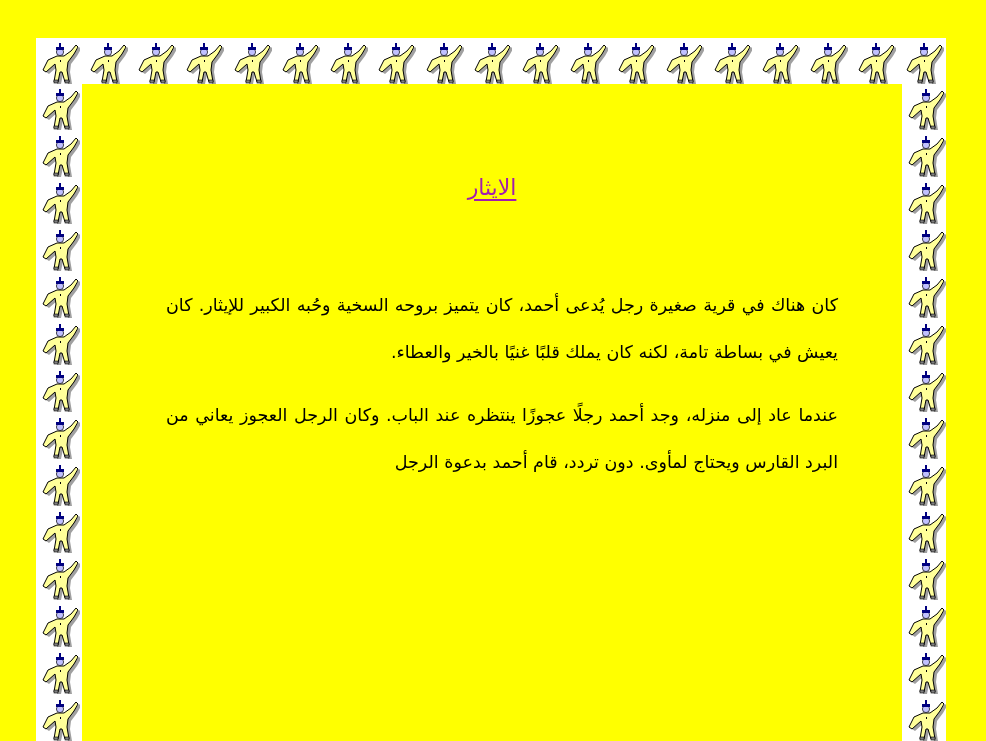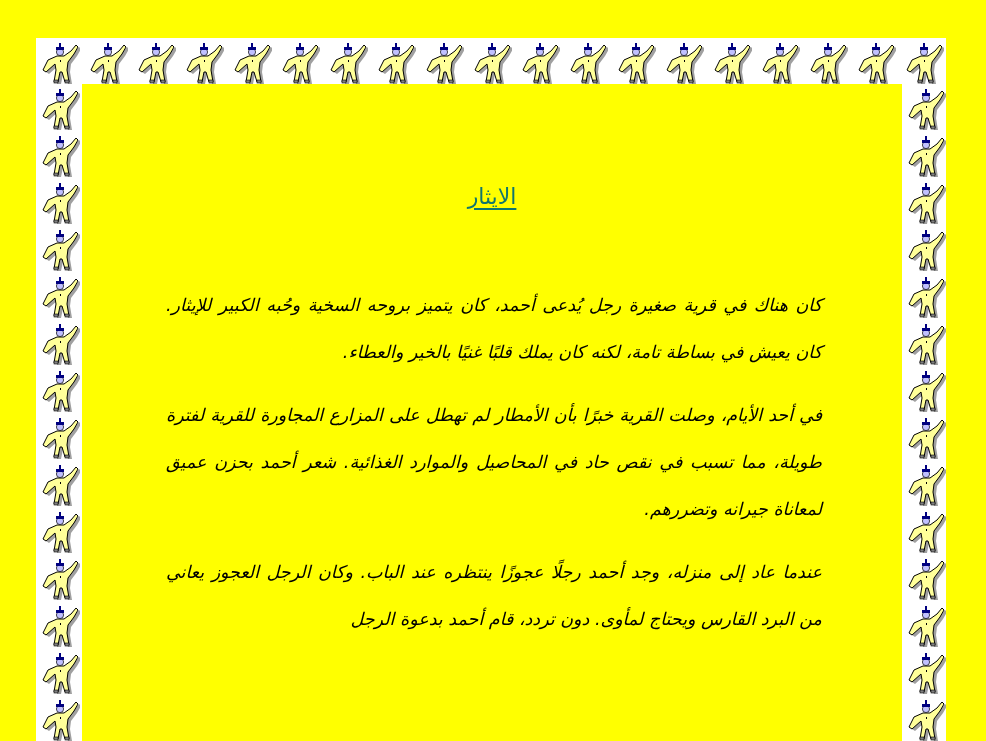--- a/index.html
+++ b/index.html
@@ -56,46 +56,45 @@
     top: 46px;
     width: 820px;
     height: 680px;
     background: #ffff00;
   }
   .title {
     position: absolute;
     left: 0;
     right: 0;
     top: 81px;
-    margin: 17px;
+    margin: 8px;
     text-align: center;
     direction: rtl;
     font-family: "DejaVu Sans", sans-serif;
     font-size: 22px;
     font-weight: normal;
     text-decoration: underline;
     text-underline-offset: 4px;
-    color: #0f766e;
+    color: #a21caf;
     line-height: 30px;
   }
   .body-text {
     position: absolute;
     left: 84px;
     top: 198px;
     width: 672px;
     direction: rtl;
     text-align: justify;
     font-family: "DejaVu Sans", sans-serif;
     font-size: 17.5px;
     line-height: 47px;
     color: #000000;
   }
   .body-text p {
-    margin: 0 16px 16px 0;
-    font-style: italic;
+    margin: 0 0 16px 0;
   }
 </style>
 </head>
 <body>
 
 <div class="page">
   <div class="border-row border-top">
   <div class="figure">
     <svg viewBox="0 0 42 44" xmlns="http://www.w3.org/2000/svg">
 
@@ -991,17 +990,16 @@
       <rect x="22" y="18" width="1" height="2" fill="#000"></rect>
     </svg>
   </div>
 
 </div>
 
   <div class="content">
     <h1 class="title">الايثار</h1>
     <div class="body-text">
       <p>كان هناك في قرية صغيرة رجل يُدعى أحمد، كان يتميز بروحه السخية وحُبه الكبير للإيثار. كان يعيش في بساطة تامة، لكنه كان يملك قلبًا غنيًا بالخير والعطاء.</p>
-      <p>في أحد الأيام، وصلت القرية خبرًا بأن الأمطار لم تهطل على المزارع المجاورة للقرية لفترة طويلة، مما تسبب في نقص حاد في المحاصيل والموارد الغذائية. شعر أحمد بحزن عميق لمعاناة جيرانه وتضررهم.</p>
       <p>عندما عاد إلى منزله، وجد أحمد رجلًا عجوزًا ينتظره عند الباب. وكان الرجل العجوز يعاني من البرد القارس ويحتاج لمأوى. دون تردد، قام أحمد بدعوة الرجل</p>
     </div>
   </div>
 </div>
 
 </body></html>

